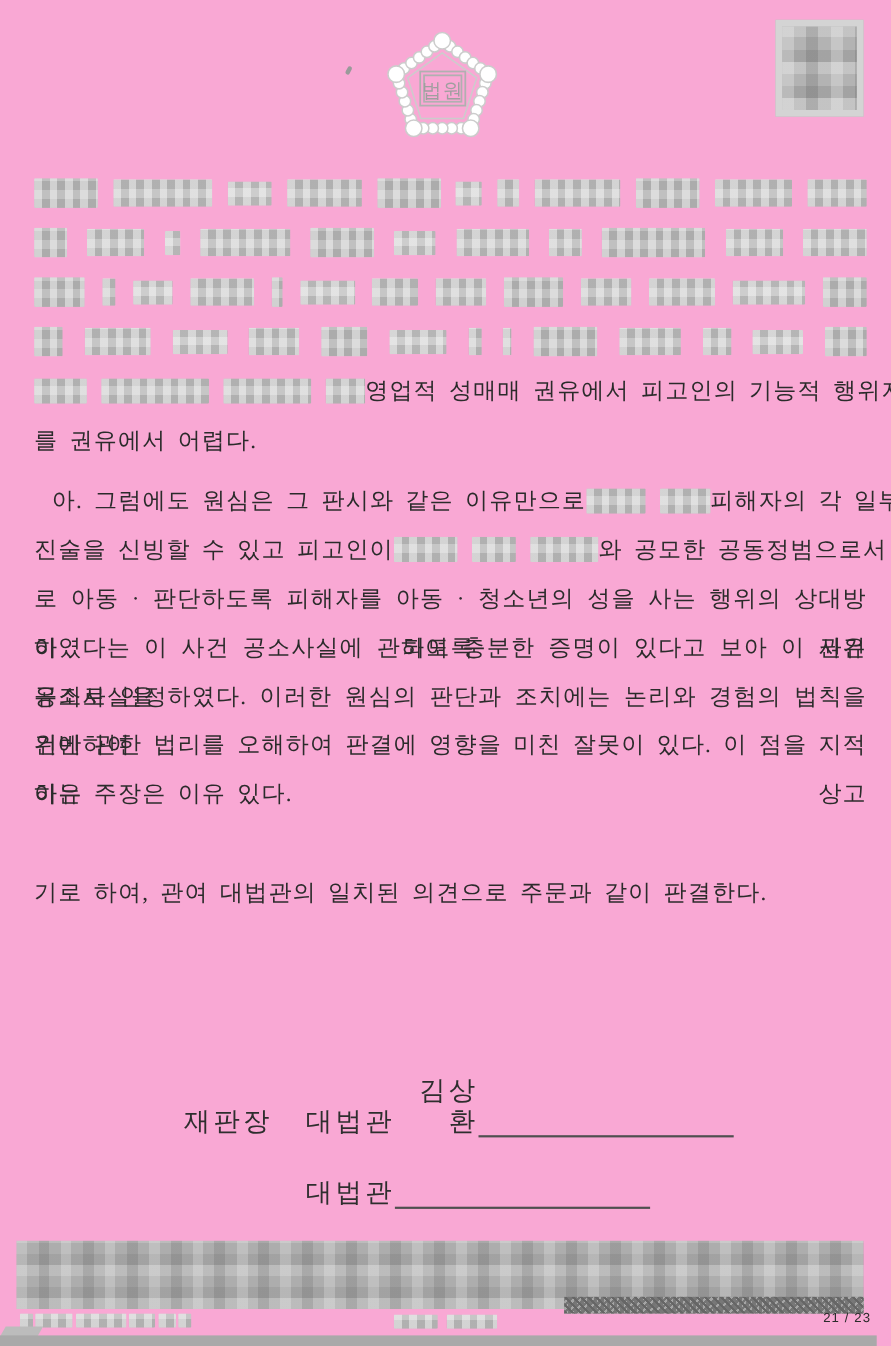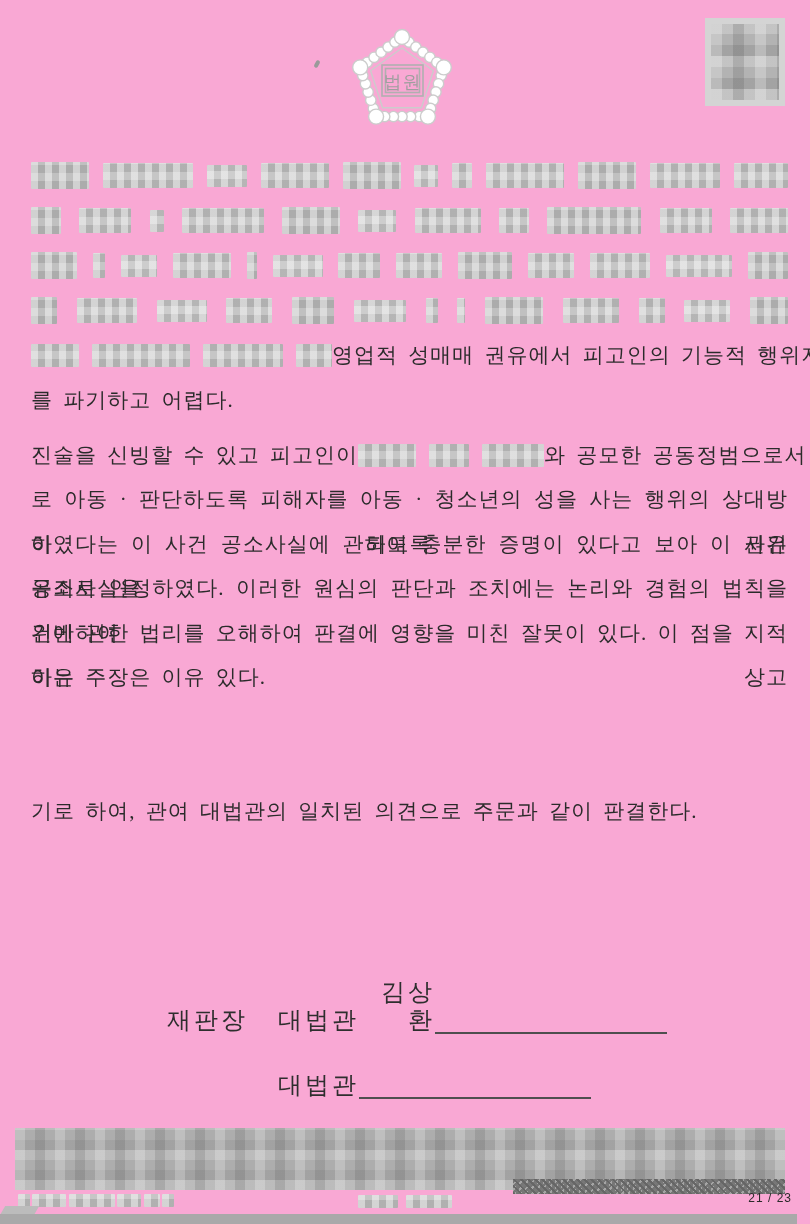--- a/index.html
+++ b/index.html
@@ -201,24 +201,32 @@
       </div>
     <div class="line mixed">
       <span class="blurseg">
           <span class="blur-block" style="width: 48px;"></span>
           <span class="blur-block" style="width: 98px;"></span>
           <span class="blur-block" style="width: 80px;"></span>
           <span class="blur-block" style="width: 36px;"></span>
         </span>
       <span>영업적 성매매 권유에서 피고인의 기능적 행위지배</span>
     </div>
-    <div class="line left">를 파기하고 어렵다.</div>
+    <div class="line left">를 권유에서 어렵다.</div>
   </div>
 
   <div class="para p2">
+    <div class="line mixed indent">
+      <span>아. 그럼에도 원심은 그 판시와 같은 이유만으로</span>
+      <span class="blurseg">
+          <span class="blur-block" style="width: 54px;"></span>
+          <span class="blur-block" style="width: 46px;"></span>
+        </span>
+      <span>피해자의 각 일부</span>
+    </div>
     <div class="line mixed">
       <span>진술을 신빙할 수 있고 피고인이</span>
       <span class="blurseg">
           <span class="blur-block" style="width: 58px;"></span>
           <span class="blur-block" style="width: 40px;"></span>
           <span class="blur-block" style="width: 62px;"></span>
         </span>
       <span>와 공모한 공동정범으로서 영업으</span>
     </div>
     <div class="line just">로 아동 · 판단하도록 피해자를 아동 · 청소년의 성을 사는 행위의 상대방이 되도록 권유</div>

